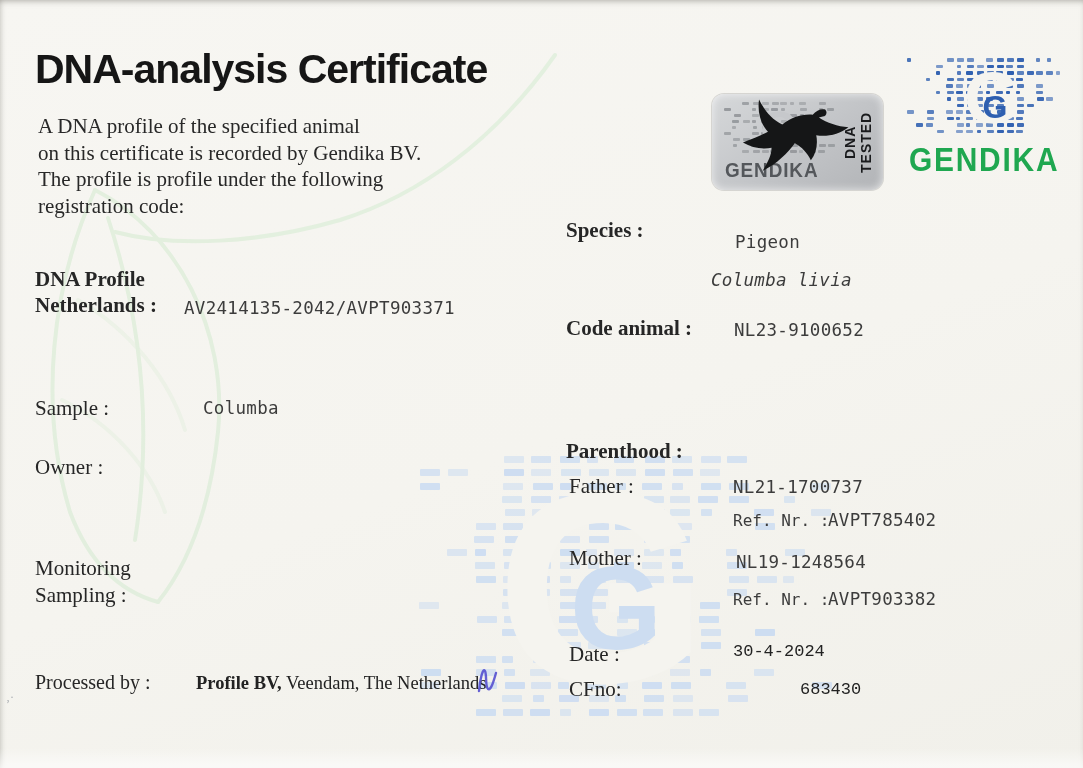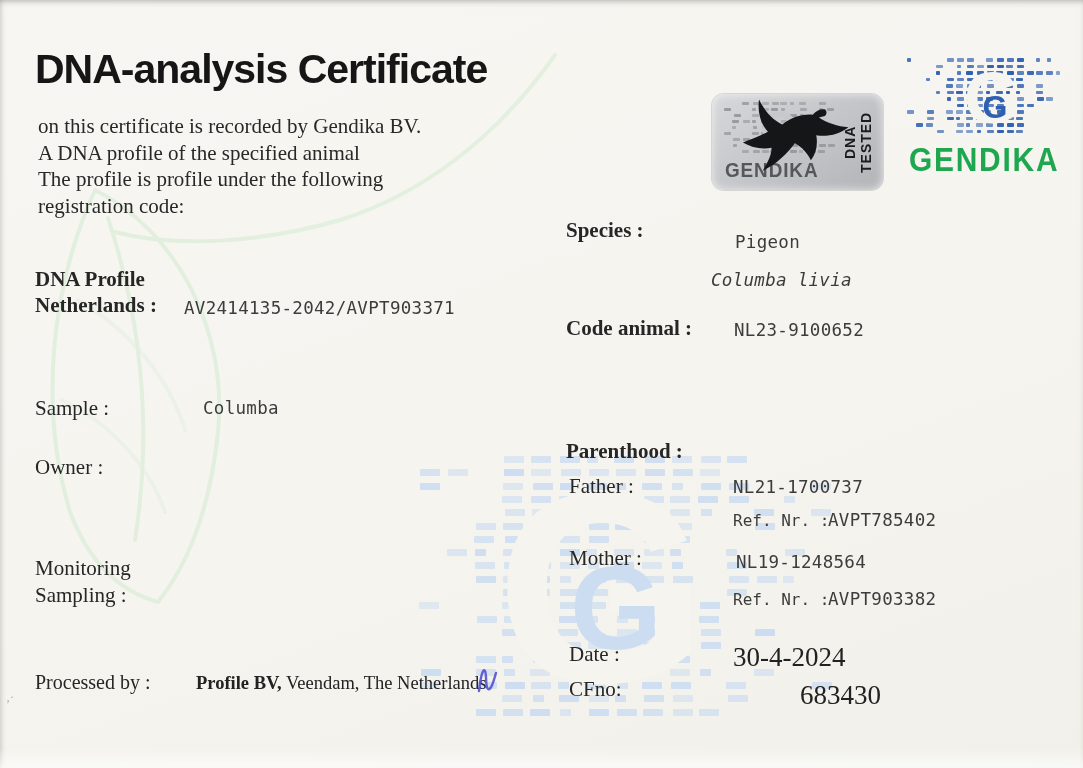--- a/index.html
+++ b/index.html
@@ -14,21 +14,21 @@
     position:absolute;left:35px;top:46px;
     font-family:"Liberation Sans",sans-serif;font-weight:700;font-size:41px;
     letter-spacing:-1px;color:#161616;white-space:nowrap;
   }
   .intro{position:absolute;left:38px;top:113px;font-size:21px;line-height:26.5px;color:#282828;}
   .lab{position:absolute;font-size:21px;color:#262626;white-space:nowrap;z-index:3;}
   .lab.b{font-weight:700;}
   .hand{position:absolute;font-family:"DejaVu Sans Mono",monospace;font-size:17.5px;color:#3c3c3c;white-space:nowrap;letter-spacing:.3px;z-index:3;}
   .hand.it{font-style:italic;}
   .hand.sm{font-size:16px;letter-spacing:0;}
-  .serifval{position:absolute;font-size:27px;color:#222;white-space:nowrap;z-index:3;}
+  .serifval{position:absolute;font-size:17px;color:#222;white-space:nowrap;z-index:3;font-family:Liberation Mono, monospace;}
   .procval{position:absolute;font-size:18.5px;color:#222;white-space:nowrap;z-index:3;}
   .procval .b{font-weight:700;}
   
   .sticker{
     position:absolute;left:712px;top:94px;width:171px;height:96px;border-radius:12px;z-index:2;
     background:linear-gradient(145deg,#d6d8da 0%,#c2c4c7 55%,#b2b4b7 100%);
     box-shadow:inset 0 0 8px rgba(255,255,255,.7), 0 0 0 1px rgba(140,140,140,.3);
   }
   .sticker-pat{position:absolute;left:12px;top:8px;width:118px;height:58px;}
   .sticker-brand{
@@ -263,22 +263,22 @@
       <div class="px" style="left: 197px; top: 252.7px; width: 20px; height: 7px; background: rgb(205, 221, 241); opacity: 0.87;"></div>
       <div class="px" style="left: 223px; top: 252.7px; width: 20px; height: 7px; background: rgb(205, 221, 241); opacity: 0.82;"></div>
       <div class="px" style="left: 253px; top: 252.7px; width: 20px; height: 7px; background: rgb(205, 221, 241); opacity: 0.64;"></div>
       <div class="px" style="left: 279px; top: 252.7px; width: 20px; height: 7px; background: rgb(205, 221, 241); opacity: 0.75;"></div>
       <div style="position: absolute; left: 182px; top: 132px; transform: translate(-50%, -50%); font: 700 272px / 1 &quot;Liberation Sans&quot;, sans-serif; color: rgb(245, 244, 239);">G</div>
       <div style="position: absolute; left: 196px; top: 152px; transform: translate(-50%, -50%); font: 700 118px / 1 &quot;Liberation Sans&quot;, sans-serif; color: rgb(205, 221, 241);">G</div>
     </div>
 
   <div class="title">DNA-analysis Certificate</div>
   <div class="intro">
+    <div>A DNA profile of the specified animal</div>
     <div>on this certificate is recorded by Gendika BV.</div>
-    <div>A DNA profile of the specified animal</div>
     <div>The profile is profile under the following</div>
     <div>registration code:</div>
   </div>
 
   <div class="sticker">
     <div class="sticker-pat" id="stickerPat">
         <div class="px" style="left: 18px; top: 0px; width: 6.5px; height: 2.6px; background: rgb(148, 151, 155); opacity: 0.82;"></div>
         <div class="px" style="left: 29px; top: 0px; width: 6.5px; height: 2.6px; background: rgb(148, 151, 155); opacity: 0.65;"></div>
         <div class="px" style="left: 38px; top: 0px; width: 6.5px; height: 2.6px; background: rgb(148, 151, 155); opacity: 0.56;"></div>
         <div class="px" style="left: 48px; top: 0px; width: 6.5px; height: 2.6px; background: rgb(148, 151, 155); opacity: 0.68;"></div>

